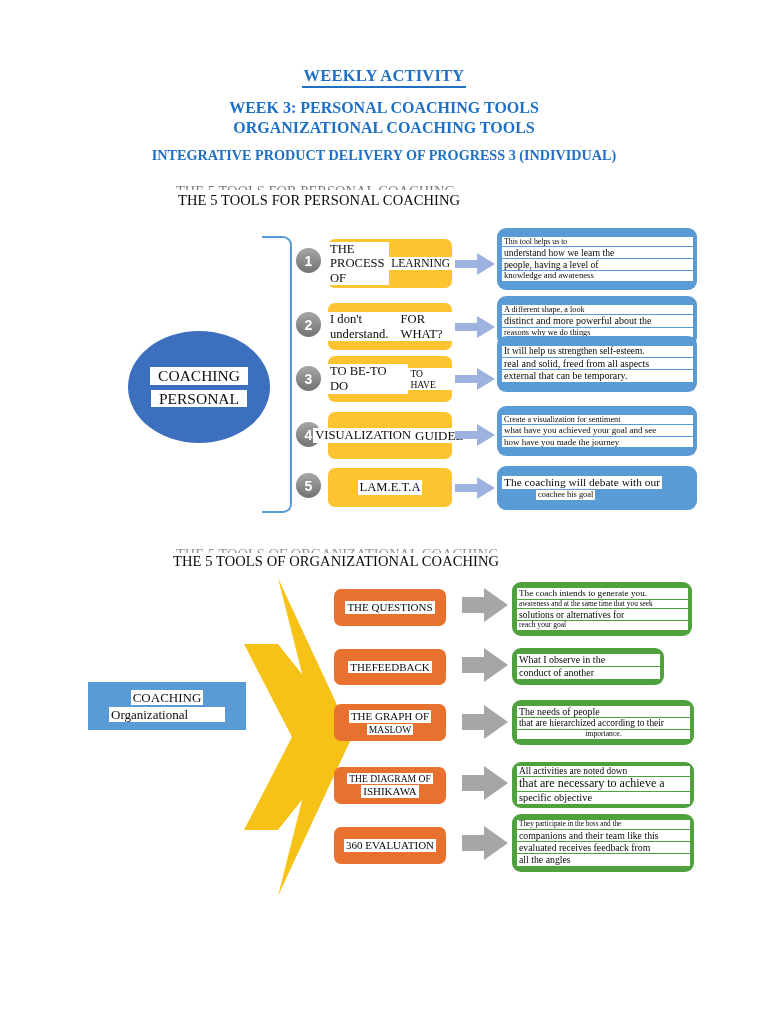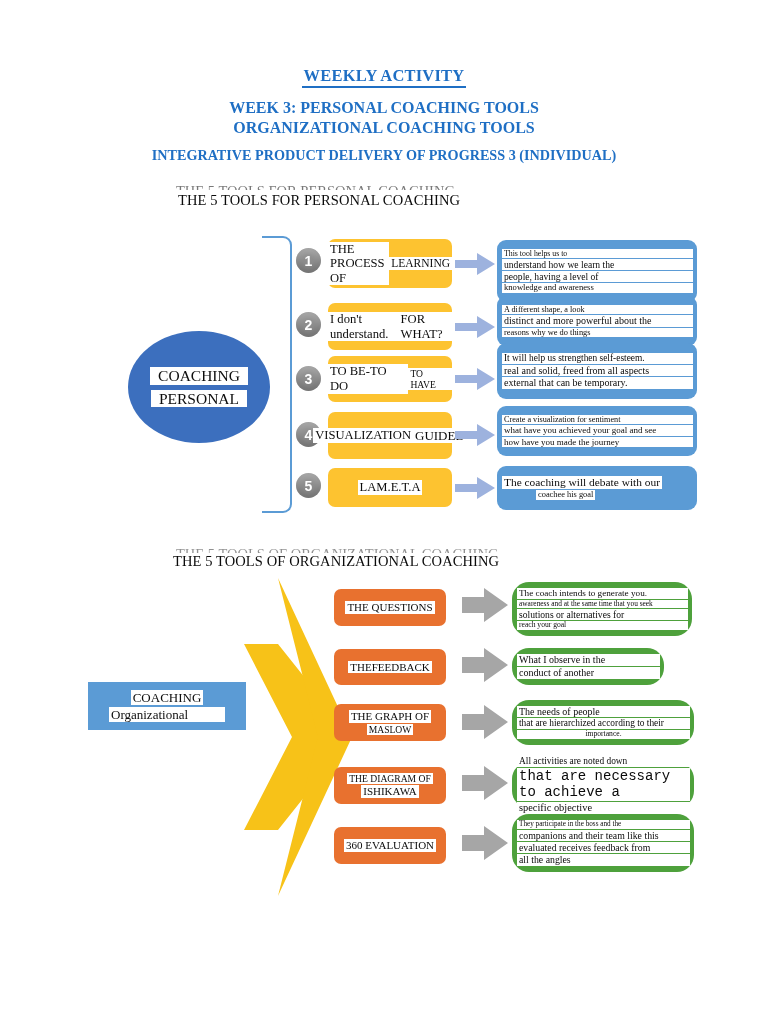--- a/index.html
+++ b/index.html
@@ -103,21 +103,21 @@
   .obox {
     width: 112px; background: #E8712F; border-radius: 7px;
     display: flex; flex-direction: column; align-items: center; justify-content: center;
   }
   .obox .hl { font-size: 9.6px; color: #0b0b0b; margin: .5px 0; }
   .obox .hl.big { font-size: 11px; }
 
   .arrow-gray { position: absolute; width: 46px; height: 34px; }
 
   .gbox {
-    background: #4EA13C; border-radius: 17px;
+    background: #4EA13C; border-radius: 9px;
     padding: 3px 4px 3px 5px;
     display: flex; flex-direction: column; justify-content: center;
   }
   .gbox .hl { color: #0a0a0a; margin: .5px 0; text-align: left; }
 </style>
 </head>
 <body>
 
 <div class="doc-head" id="title-weekly"><span class="u">WEEKLY ACTIVITY</span></div>
 <div class="doc-head" id="title-week3">WEEK 3: PERSONAL COACHING TOOLS</div>
@@ -136,21 +136,21 @@
 </div>
 
 <div class="abs num-circle" style="left:296px; top:248px;">1</div>
 <div class="abs ybox" style="left:328px; top:239px; height:49px;">
   <span class="hl big">THE PROCESS OF</span>
   <span class="hl">LEARNING</span>
 </div>
 <svg class="arrow-blue" style="left:455px; top:253px;" viewBox="0 0 40 22">
     <polygon points="0,7 22,7 22,0 40,11 22,22 22,15 0,15" fill="#9DB2DE"></polygon>
   </svg>
-<div class="abs bbox" style="left:497px; top:240px; width:200px; height:62px;">
+<div class="abs bbox" style="left:497px; top:228px; width:200px; height:62px;">
   <span class="hl" style="font-size:7.8px;">This tool helps us to</span>
   <span class="hl" style="font-size:9.6px;">understand how we learn the</span>
   <span class="hl" style="font-size:9.6px;">people, having a level of</span>
   <span class="hl" style="font-size:8.6px;">knowledge and awareness</span>
 </div>
 
 <div class="abs num-circle" style="left:296px; top:312px;">2</div>
 <div class="abs ybox" style="left:328px; top:303px; height:47px;">
   <span class="hl big">I don't understand.</span>
   <span class="hl big">FOR WHAT?</span>
@@ -165,21 +165,21 @@
 </div>
 
 <div class="abs num-circle" style="left:296px; top:366px;">3</div>
 <div class="abs ybox" style="left:328px; top:356px; height:46px;">
   <span class="hl big">TO BE-TO DO</span>
   <span class="hl" style="font-size:9.6px;">TO HAVE</span>
 </div>
 <svg class="arrow-blue" style="left:455px; top:368px;" viewBox="0 0 40 22">
     <polygon points="0,7 22,7 22,0 40,11 22,22 22,15 0,15" fill="#9DB2DE"></polygon>
   </svg>
-<div class="abs bbox" style="left:497px; top:343px; width:200px; height:56px;">
+<div class="abs bbox" style="left:497px; top:336px; width:200px; height:56px;">
   <span class="hl" style="font-size:9.4px;">It will help us strengthen self-esteem.</span>
   <span class="hl" style="font-size:10px;">real and solid, freed from all aspects</span>
   <span class="hl" style="font-size:10px;">external that can be temporary.</span>
 </div>
 
 <div class="abs num-circle" style="left:296px; top:422px;">4</div>
 <div class="abs ybox" style="left:328px; top:412px; height:47px;">
   <span class="hl big">VISUALIZATION</span>
   <span class="hl" style="font-size:13px;">GUIDED</span>
 </div>
@@ -256,21 +256,21 @@
 
 <div class="abs obox" style="left:334px; top:767px; height:37px;">
   <span class="hl">THE DIAGRAM OF</span>
   <span class="hl big">ISHIKAWA</span>
 </div>
 <svg class="arrow-gray" style="left:462px; top:766px;" viewBox="0 0 46 34">
     <polygon points="0,9 22,9 22,0 46,17 22,34 22,25 0,25" fill="#A6A6A6"></polygon>
   </svg>
 <div class="abs gbox" style="left:512px; top:762px; width:182px; height:46px;">
   <span class="hl" style="font-size:9.4px;">All activities are noted down</span>
-  <span class="hl" style="font-size:14px;font-family:Liberation Mono, monospace;">that are necessary to achieve a</span>
+  <span class="hl" style="font-size:12px;">that are necessary to achieve a</span>
   <span class="hl" style="font-size:10.4px;">specific objective</span>
 </div>
 
 <div class="abs obox" style="left:334px; top:827px; height:37px;">
   <span class="hl big">360 EVALUATION</span>
 </div>
 <svg class="arrow-gray" style="left:462px; top:826px;" viewBox="0 0 46 34">
     <polygon points="0,9 22,9 22,0 46,17 22,34 22,25 0,25" fill="#A6A6A6"></polygon>
   </svg>
 <div class="abs gbox" style="left:512px; top:814px; width:182px; height:58px;">

